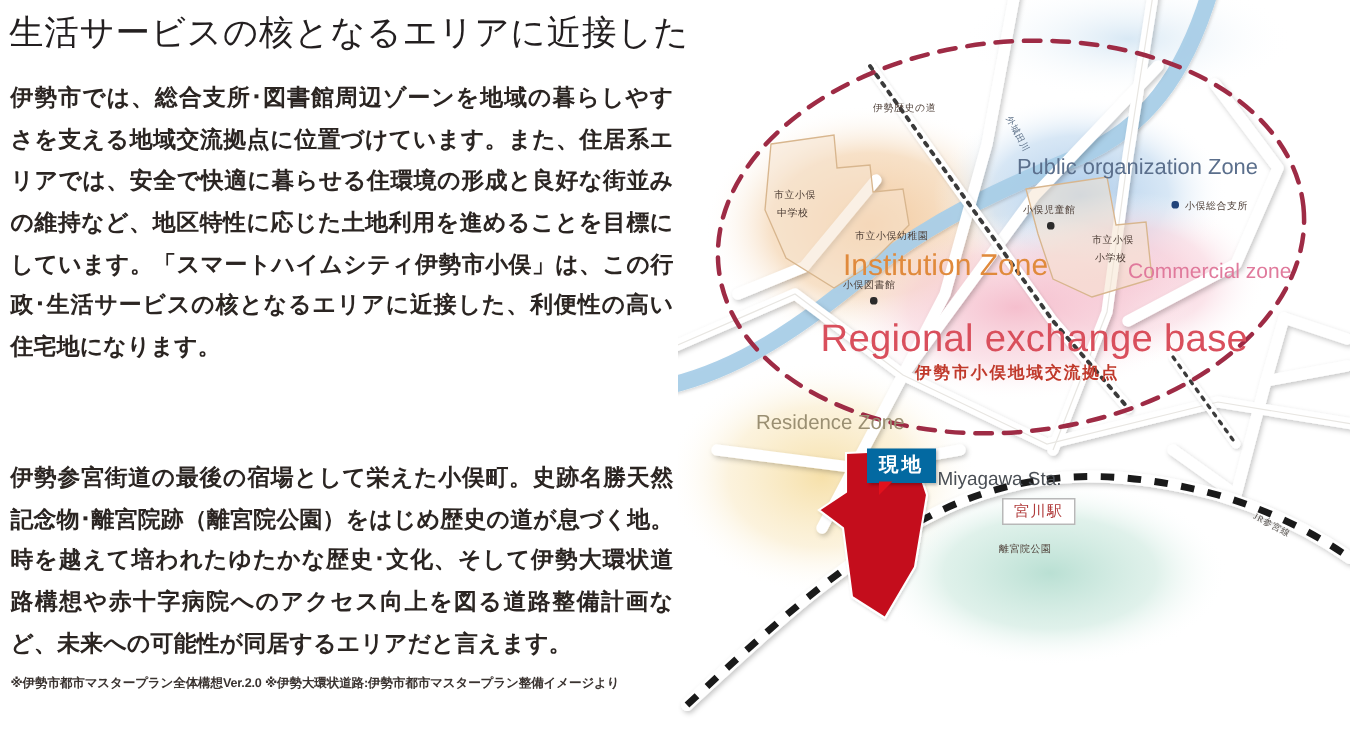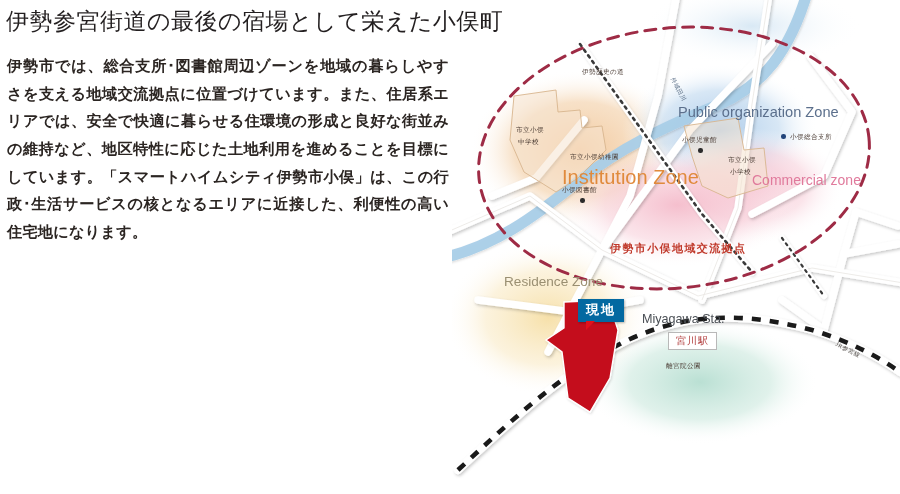--- a/index.html
+++ b/index.html
@@ -78,21 +78,21 @@
     letter-spacing:.2px;white-space:nowrap;
   }
   #title-jp{
     position:absolute;left:158px;top:241px;
     font-family:"Liberation Serif","DejaVu Serif",serif;
     font-size:11px;font-weight:700;color:#c0392b;
     letter-spacing:1.4px;white-space:nowrap;
   }
 
   #sta-en{
-    position:absolute;left:190px;top:312px;
+    position:absolute;left:173px;top:312px;
     font-family:"Liberation Sans","DejaVu Sans",sans-serif;
     font-size:12.6px;color:#4a4f55;white-space:nowrap;text-align:center;
   }
   #sta-jp{
     position:absolute;left:216px;top:332px;
     font-family:"Liberation Serif","DejaVu Serif",serif;
     font-size:10px;color:#b03a3a;letter-spacing:1px;
     background:#ffffff;border:1px solid #b8b8b8;
     padding:1px 7px;white-space:nowrap;
   }
@@ -115,26 +115,28 @@
   .poi-dot{position:absolute;width:4.5px;height:4.5px;border-radius:50%;background:#2b2b2b;}
   .poi-dot.blue{background:#22447a;}
 </style>
 </head>
 <body>
 
 <div id="page">
 
   <div id="text-col">
 
-    <h2 id="heading-1" class="sec-heading">伊勢参宮街道の最後の宿場として栄えた小俣町</h2>
+    <h2 id="heading-1" class="sec-heading">生活サービスの核となるエリアに近接した</h2>
 
     <p id="body-1" class="sec-body">伊勢市では、総合支所･図書館周辺ゾーンを地域の暮らしやすさを支える地域交流拠点に位置づけています。また、住居系エリアでは、安全で快適に暮らせる住環境の形成と良好な街並みの維持など、地区特性に応じた土地利用を進めることを目標にしています。「スマートハイムシティ伊勢市小俣」は、この行政･生活サービスの核となるエリアに近接した、利便性の高い住宅地になります。</p>
 
 
-
+    <p id="body-2" class="sec-body">伊勢参宮街道の最後の宿場として栄えた小俣町。史跡名勝天然記念物･離宮院跡（離宮院公園）をはじめ歴史の道が息づく地。時を越えて培われたゆたかな歴史･文化、そして伊勢大環状道路構想や赤十字病院へのアクセス向上を図る道路整備計画など、未来への可能性が同居するエリアだと言えます。</p>
+
+    <div id="footnote">※伊勢市都市マスタープラン全体構想Ver.2.0 ※伊勢大環状道路:伊勢市都市マスタープラン整備イメージより</div>
   </div>
 
   <div id="map">
 
     <svg width="448" height="494" viewBox="0 0 448 494">
       <defs>
         <radialGradient id="gOrange" cx="50%" cy="50%" r="50%">
           <stop offset="0%" stop-color="#f2c79a" stop-opacity=".95"></stop>
           <stop offset="60%" stop-color="#f4d4b0" stop-opacity=".7"></stop>
           <stop offset="100%" stop-color="#ffffff" stop-opacity="0"></stop>
@@ -233,20 +235,21 @@
 
     <div id="lbl-public" class="zone-label">Public organization Zone</div>
 
     <div id="lbl-institution" class="zone-label">Institution Zone</div>
 
     <div id="lbl-commercial" class="zone-label">Commercial zone</div>
 
     <div id="lbl-residence" class="zone-label">Residence Zone</div>
 
 
+    <div id="title-en">Regional exchange base</div>
     <div id="title-jp">伊勢市小俣地域交流拠点</div>
 
     <div class="jp-small" style="left:64px;top:126px;">市立小俣</div>
     <div class="jp-small" style="left:66px;top:138px;">中学校</div>
 
     <div class="jp-small" style="left:118px;top:153px;">市立小俣幼稚園</div>
 
     <div class="jp-small" style="left:110px;top:186px;">小俣図書館</div>
     <span class="poi-dot" style="left:128px;top:198px;"></span>
 

